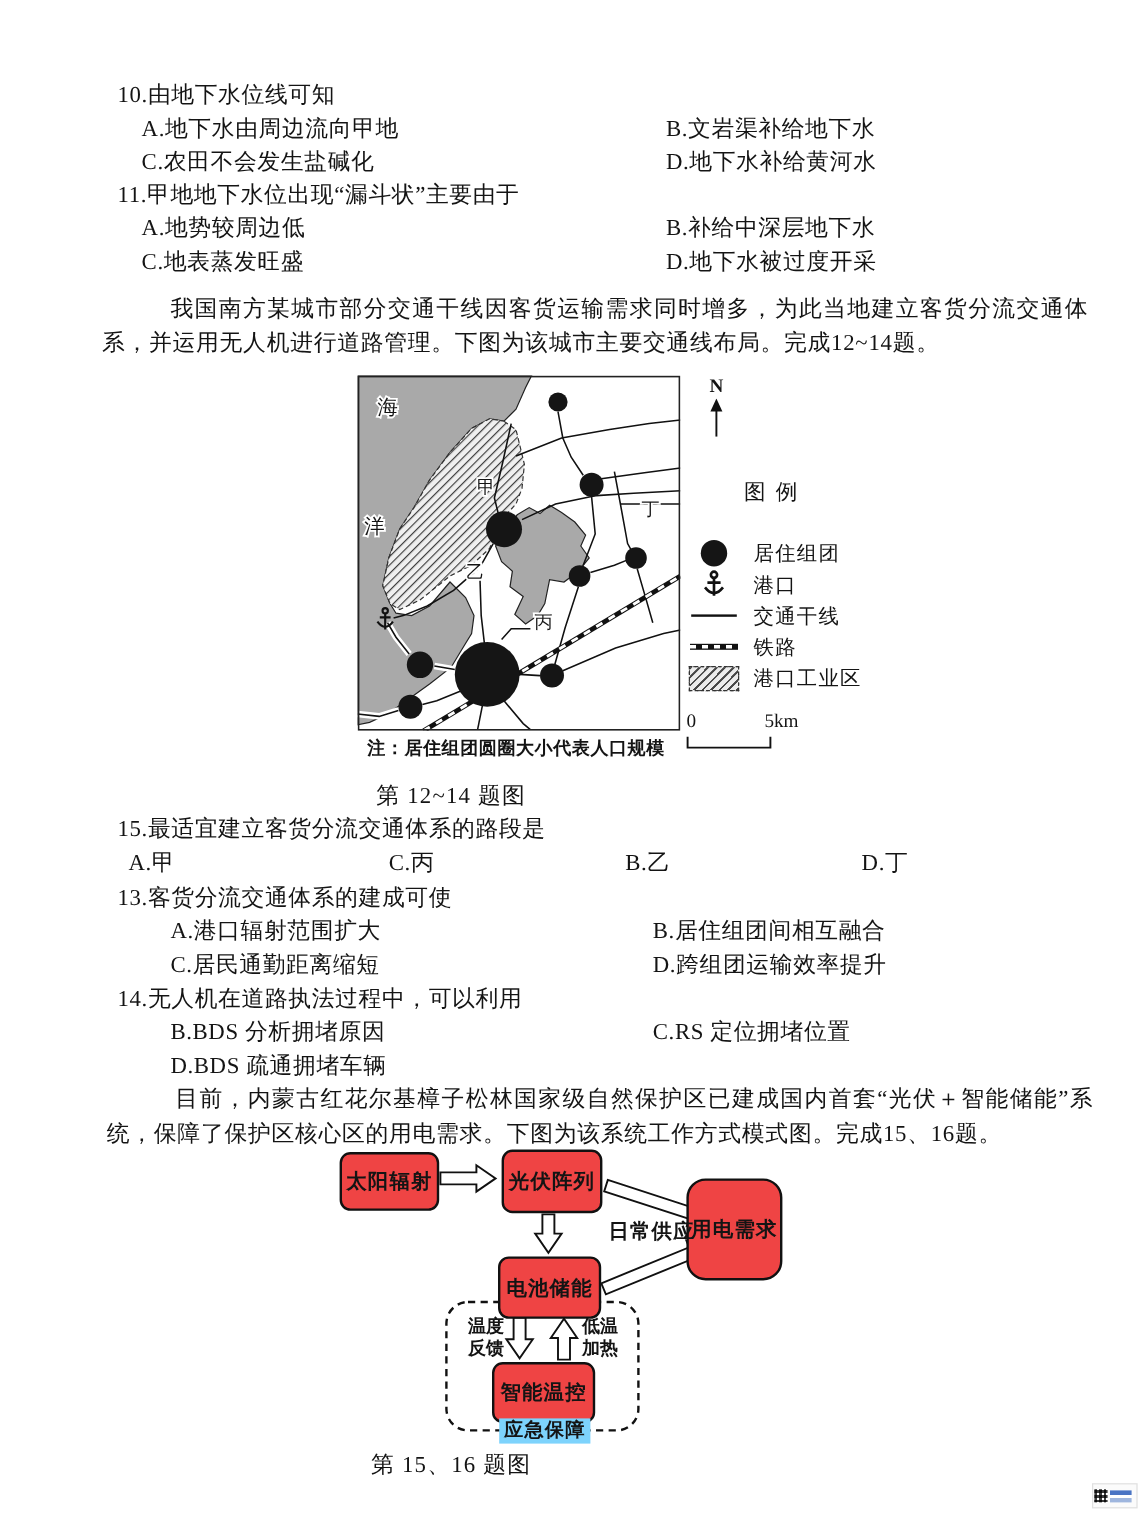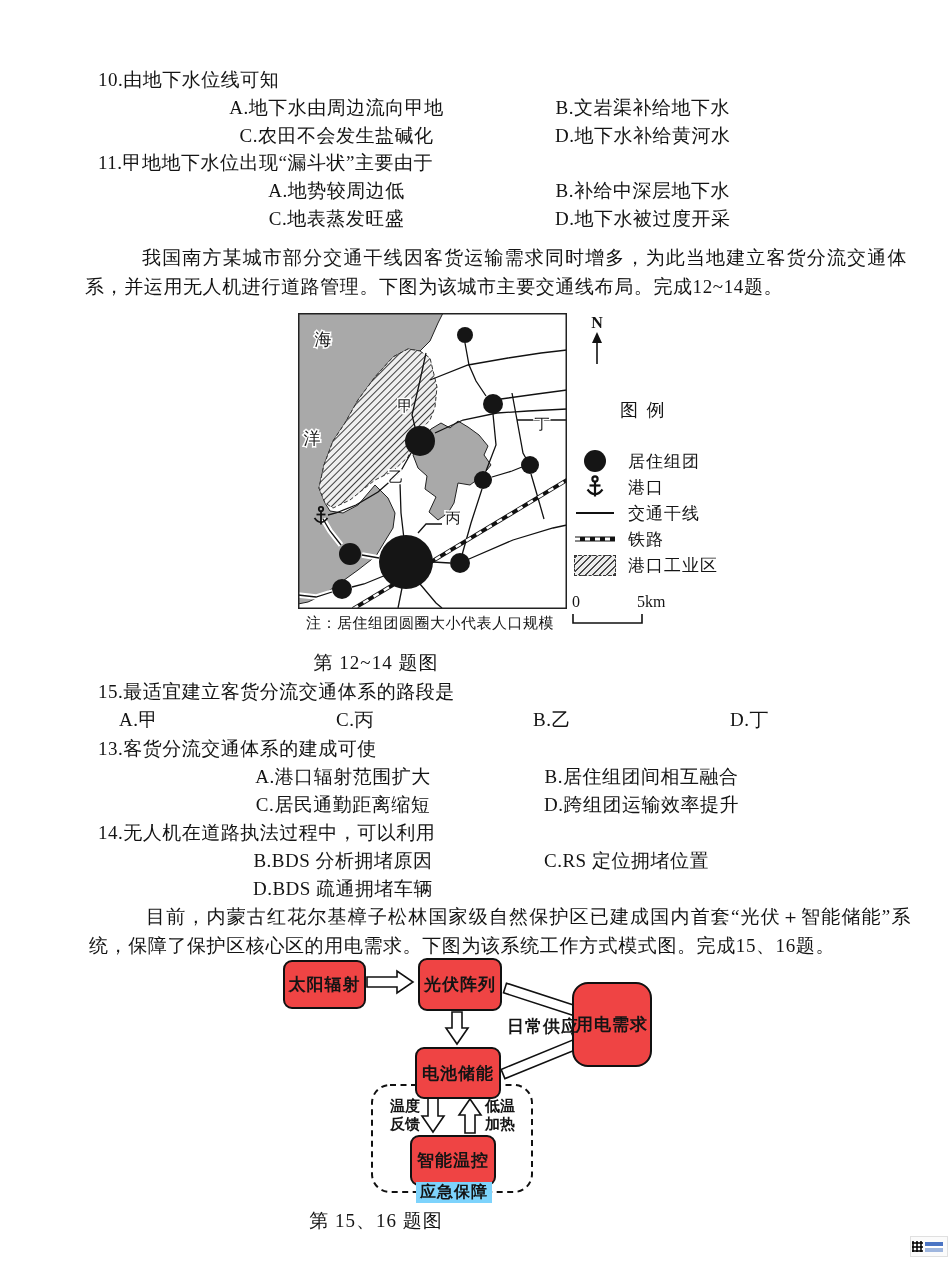--- a/index.html
+++ b/index.html
@@ -5,23 +5,23 @@
   :root{ --sea:#a9a9a9; --ink:#141414; }
   html,body{margin:0;padding:0;}
   body{
     width:950px;height:1268px;position:relative;background:#ffffff;
     font-family:"Liberation Serif","DejaVu Serif",serif;color:var(--ink);
     overflow:hidden;
   }
   
   .q{position:absolute;left:98px;font-size:19px;line-height:28px;letter-spacing:0.5px;}
   .q .stem{white-space:nowrap;}
-  .opts2{display:grid;grid-template-columns:437px 1fr;margin-left:20px;white-space:nowrap;text-align:center;}
+  .opts2{display:grid;grid-template-columns:437px 1fr;margin-left:20px;white-space:nowrap;}
   .opts2.narrow{grid-template-columns:402px 1fr;margin-left:44px;}
-  .opts4{display:grid;grid-template-columns:217px 197px 197px 1fr;margin-left:21px;white-space:nowrap;}
+  .opts4{display:grid;grid-template-columns:217px 197px 197px 1fr;margin-left:9px;white-space:nowrap;}
   
   .passage{position:absolute;left:85px;width:822px;font-size:19px;line-height:29px;
     letter-spacing:0.6px;text-indent:57px;text-align:justify;}
   
   #figure1{position:absolute;left:0;top:308px;width:950px;height:374px;}
   #map-svg{position:absolute;left:298px;top:5px;}
   #north{position:absolute;left:586px;top:8px;width:22px;text-align:center;}
   #north .n-label{font-size:16px;font-weight:bold;line-height:14px;}
   #legend{position:absolute;left:572px;top:90px;width:170px;}
   #legend .lg-title{margin-left:48px;font-size:18px;letter-spacing:2px;}
@@ -29,21 +29,21 @@
   .lg-row{display:flex;align-items:center;height:26px;}
   .lg-icon{width:46px;display:flex;justify-content:center;align-items:center;}
   .lg-text{margin-left:10px;font-size:17px;letter-spacing:1px;white-space:nowrap;}
   .dot-swatch{width:22px;height:22px;border-radius:50%;background:#151515;}
   .line-swatch{width:38px;height:2.5px;background:#111;}
   .hatch-swatch{width:40px;height:19px;border:1.5px dashed #333;
     background:repeating-linear-gradient(135deg,#474747 0 1.6px,#ececec 1.6px 5px);}
   #scalebar{position:absolute;left:571px;top:285px;width:90px;font-size:16px;}
   #scalebar .s0{position:absolute;left:1px;top:0;}
   #scalebar .s5{position:absolute;left:66px;top:0;}
-  #map-note{position:absolute;left:306px;top:306px;font-size:15px;font-weight:normal;
+  #map-note{position:absolute;left:306px;top:306px;font-size:15px;font-weight:bold;
     font-family:"Liberation Sans","DejaVu Sans",sans-serif;letter-spacing:0.5px;}
   .fig-caption{position:absolute;left:0;width:752px;text-align:center;font-size:19px;letter-spacing:1px;}
   
   #figure2{position:absolute;left:0;top:952px;width:950px;height:290px;
     font-family:"Liberation Sans","DejaVu Sans",sans-serif;}
   #flow-svg{position:absolute;left:0;top:0;z-index:1;}
   .fbox{position:absolute;z-index:2;border:2px solid #111;border-radius:9px;background:#ef4444;
     display:flex;align-items:center;justify-content:center;font-weight:bold;font-size:17px;
     letter-spacing:1px;white-space:nowrap;}
   .flabel{position:absolute;z-index:2;font-weight:bold;font-size:17px;letter-spacing:1px;white-space:nowrap;}

